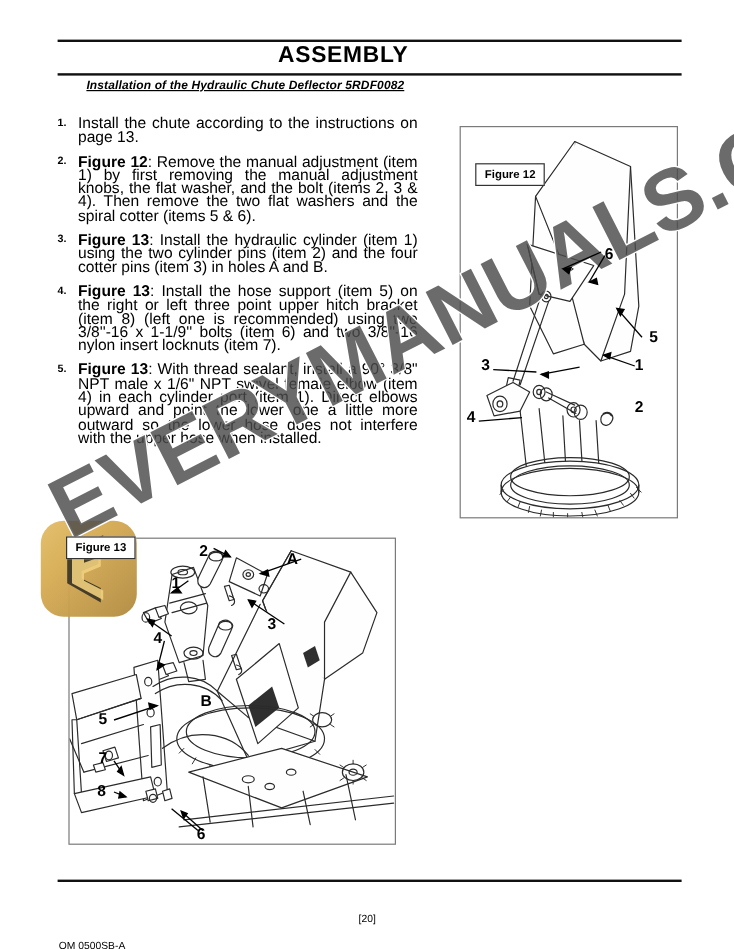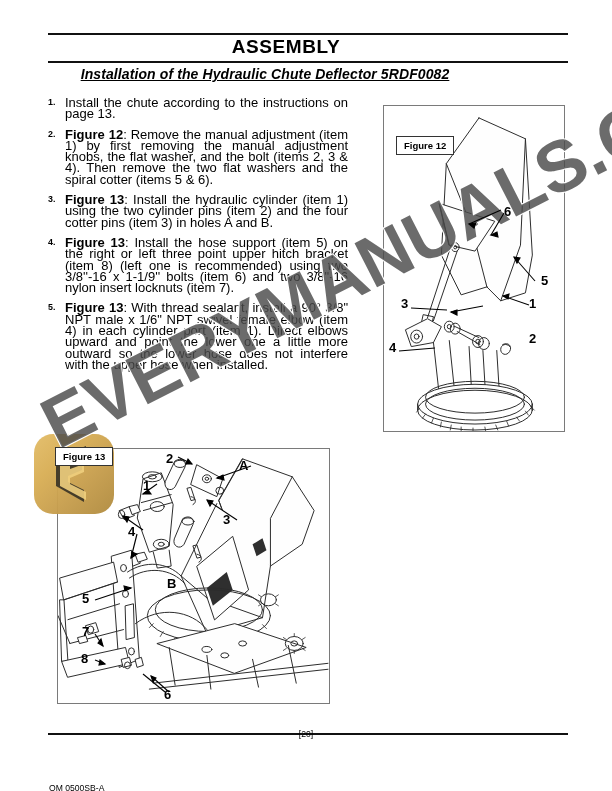--- a/index.html
+++ b/index.html
@@ -21,25 +21,24 @@
     border-top:2.2px solid #111;
   }
   .doc-title{
     position:absolute;left:0;top:36px;width:572px;
     text-align:center;
     font-size:19px;font-weight:bold;letter-spacing:.6px;
   }
 
   
   .section-heading{
-    position:absolute;left:55px;top:66px;width:420px;
-    font-size:14px;font-weight:bold;font-style:italic;
+    position:absolute;left:72px;top:66px;width:420px;
+    font-size:10px;font-weight:bold;font-style:italic;
     text-decoration:underline;
     letter-spacing:.1px;
-    text-align:center;
   }
   .section-sub{
     position:absolute;left:55px;top:79px;width:420px;
     font-size:10.2px;font-weight:bold;font-style:italic;
   }
 
   
   .steps{
     position:absolute;left:48px;top:97px;width:300px;
   }
@@ -89,21 +88,21 @@
 
   
   .rule-footer{
     position:absolute;left:48px;top:733px;width:520px;height:0;
     border-top:2px solid #111;
   }
   .footer-left{
     position:absolute;left:49px;top:783px;font-size:8.6px;
   }
   .footer-center{
-    position:absolute;left:0;top:729px;width:612px;text-align:center;
+    position:absolute;left:0;top:760px;width:612px;text-align:center;
     font-size:8.6px;
   }
 
   
   .wm-text{
     position:absolute;left:58px;top:330px;
     width:560px;height:200px;
     pointer-events:none;z-index:4;
   }
   .wm-text svg{overflow:visible;}

